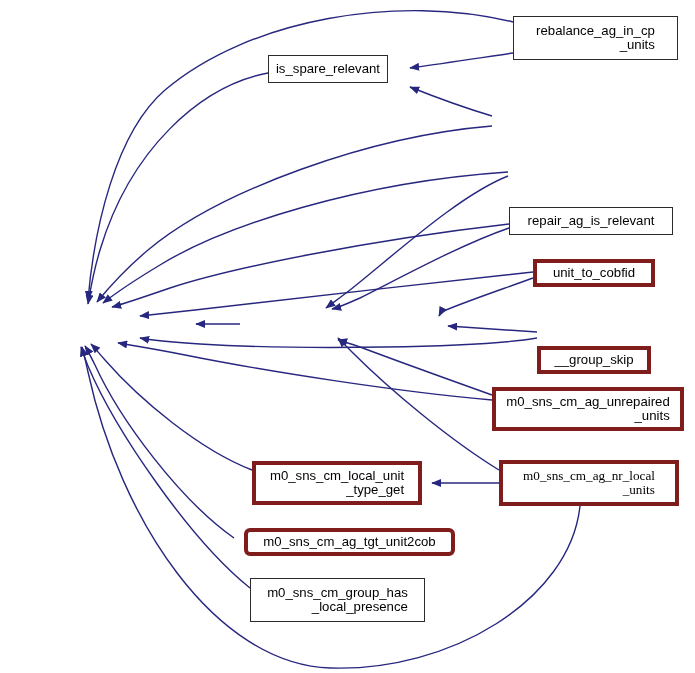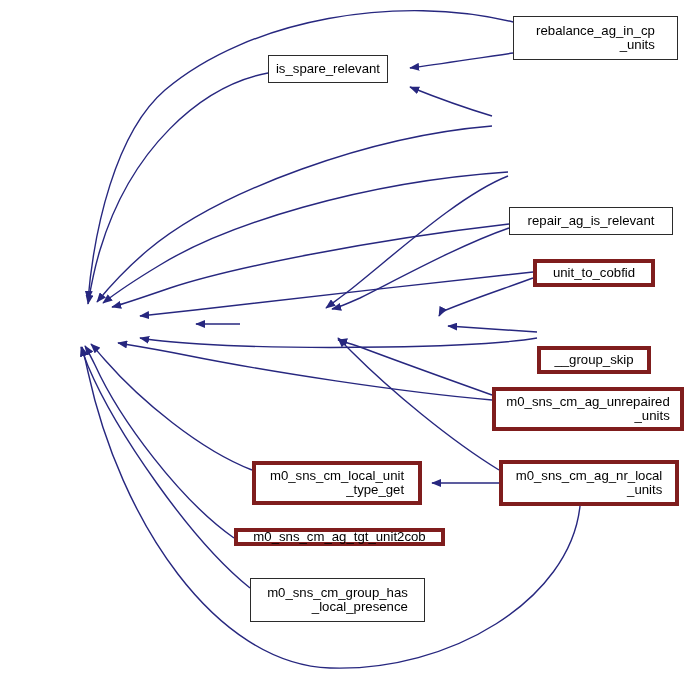--- a/index.html
+++ b/index.html
@@ -120,21 +120,21 @@
 
 
   <div class="node red" style="left:537px;top:318px;width:114px;height:28px;margin-top:28px;">__group_skip</div>
 
   <div class="node red" style="left:492px;top:387px;width:192px;height:44px;">m0_sns_cm_ag_unrepaired
 _units</div>
 
   <div class="node red" style="left:252px;top:461px;width:170px;height:44px;">m0_sns_cm_local_unit
 _type_get</div>
 
-  <div class="node red" style="left:499px;top:460px;width:180px;height:46px;">m0_sns_cm_ag_nr_local
+  <div class="node red" style="left:499px;top:460px;width:180px;height:46px;font-family:Liberation Serif, serif;">m0_sns_cm_ag_nr_local
 _units</div>
 
-  <div class="node red" style="left:234px;top:528px;width:211px;height:18px;">m0_sns_cm_ag_tgt_unit2cob</div>
+  <div class="node red" style="left:244px;top:528px;width:211px;height:28px;border-radius:6px;">m0_sns_cm_ag_tgt_unit2cob</div>
 
   <div class="node black" style="left:250px;top:578px;width:175px;height:44px;">m0_sns_cm_group_has
 _local_presence</div>
 
 </div>
 
 </body></html>

